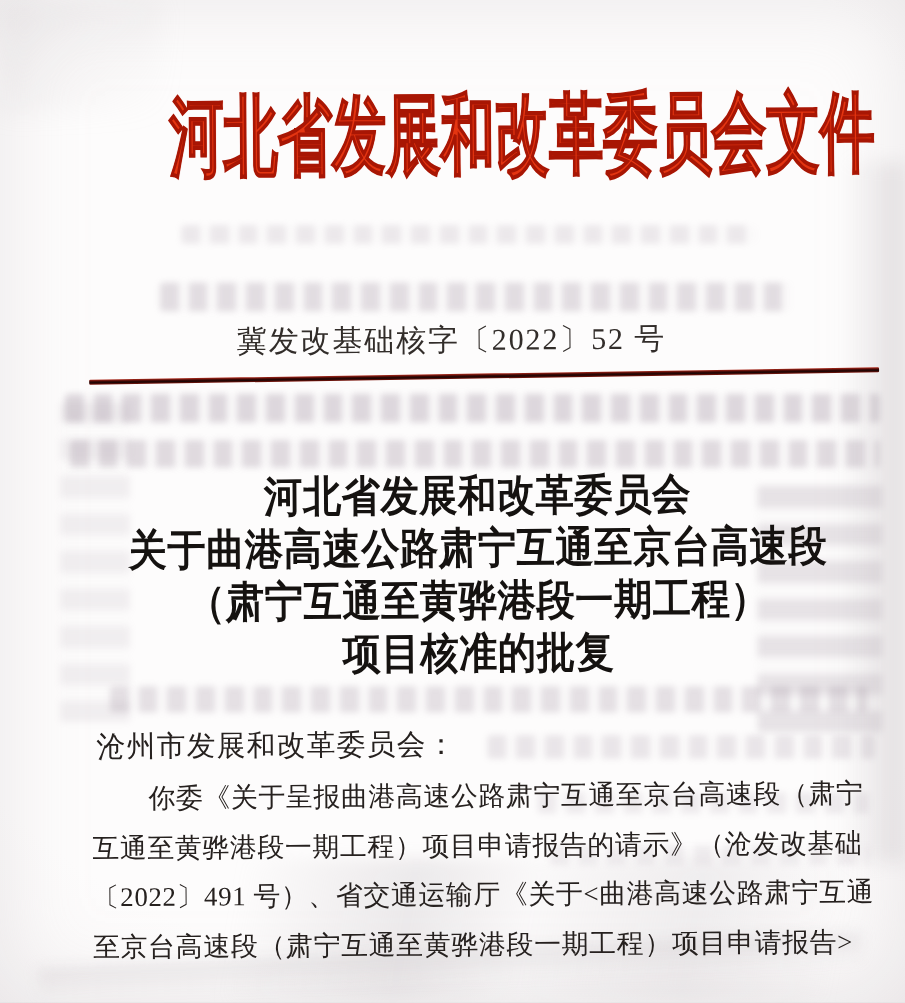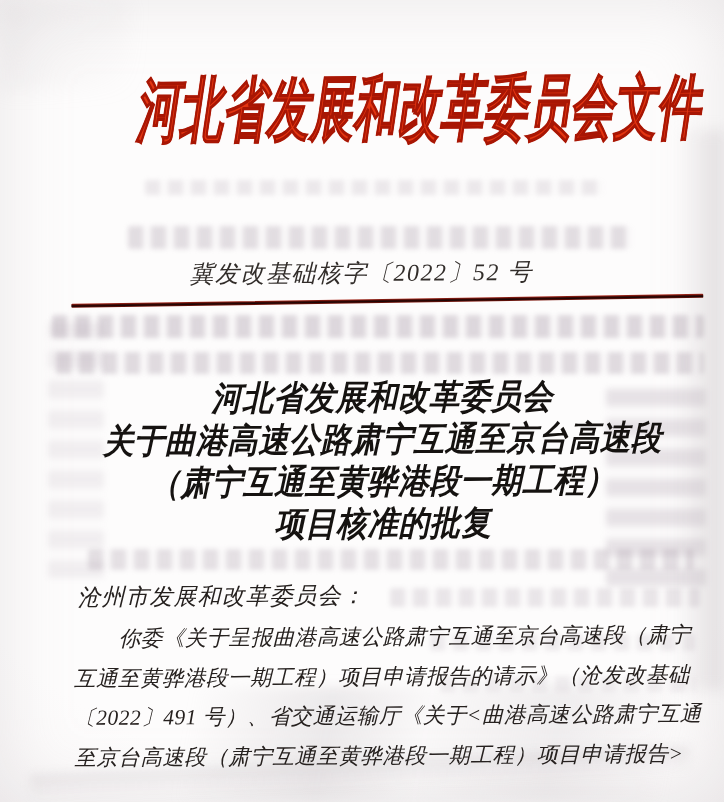--- a/index.html
+++ b/index.html
@@ -2,21 +2,20 @@
 <html><head>
 <meta charset="utf-8">
 <style>
   html,body{margin:0;padding:0;background:#e8e6e7;}
   .page{
     position:relative;width:724px;height:802px;overflow:hidden;
     background:
       radial-gradient(ellipse 120% 100% at 48% 42%, #fdfcfc 55%, #f6f3f4 85%, #efecee 100%);
     box-shadow: inset 0 0 70px rgba(185,178,182,0.28);
     font-family:"Liberation Serif","DejaVu Serif",serif;
-    font-style:italic;
   }
   .content{position:absolute;inset:0;z-index:3;transform:rotate(-0.4deg);transform-origin:50% 50%;}
 
   
   .red-head{
     position:absolute;top:70px;left:0;width:100%;height:80px;line-height:80px;
     text-align:center;font-size:70px;font-weight:bold;color:#e43511;
     transform:scaleX(0.62);letter-spacing:0px;white-space:nowrap;
     -webkit-text-stroke:1.2px #a81604;
     text-shadow:0 0 1px #c21f07;

